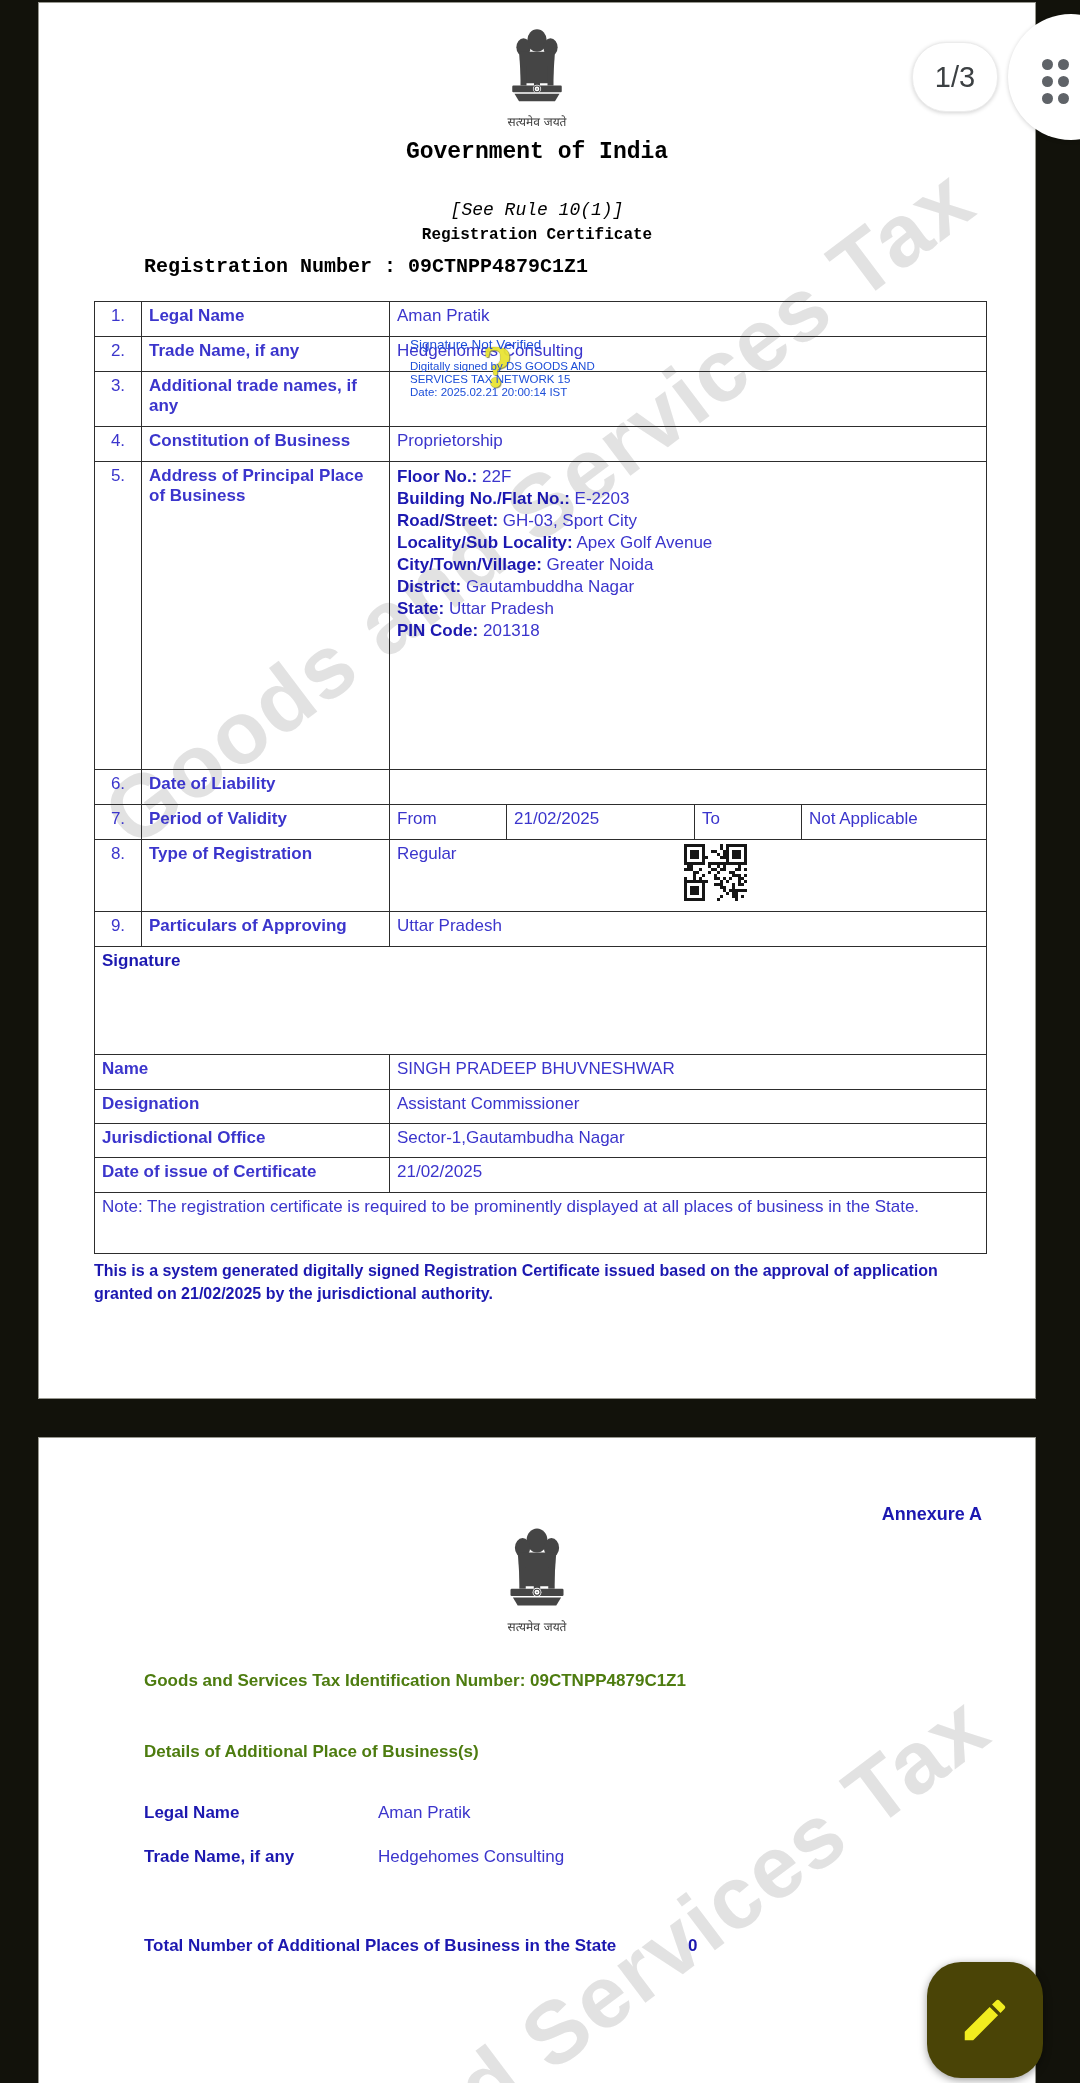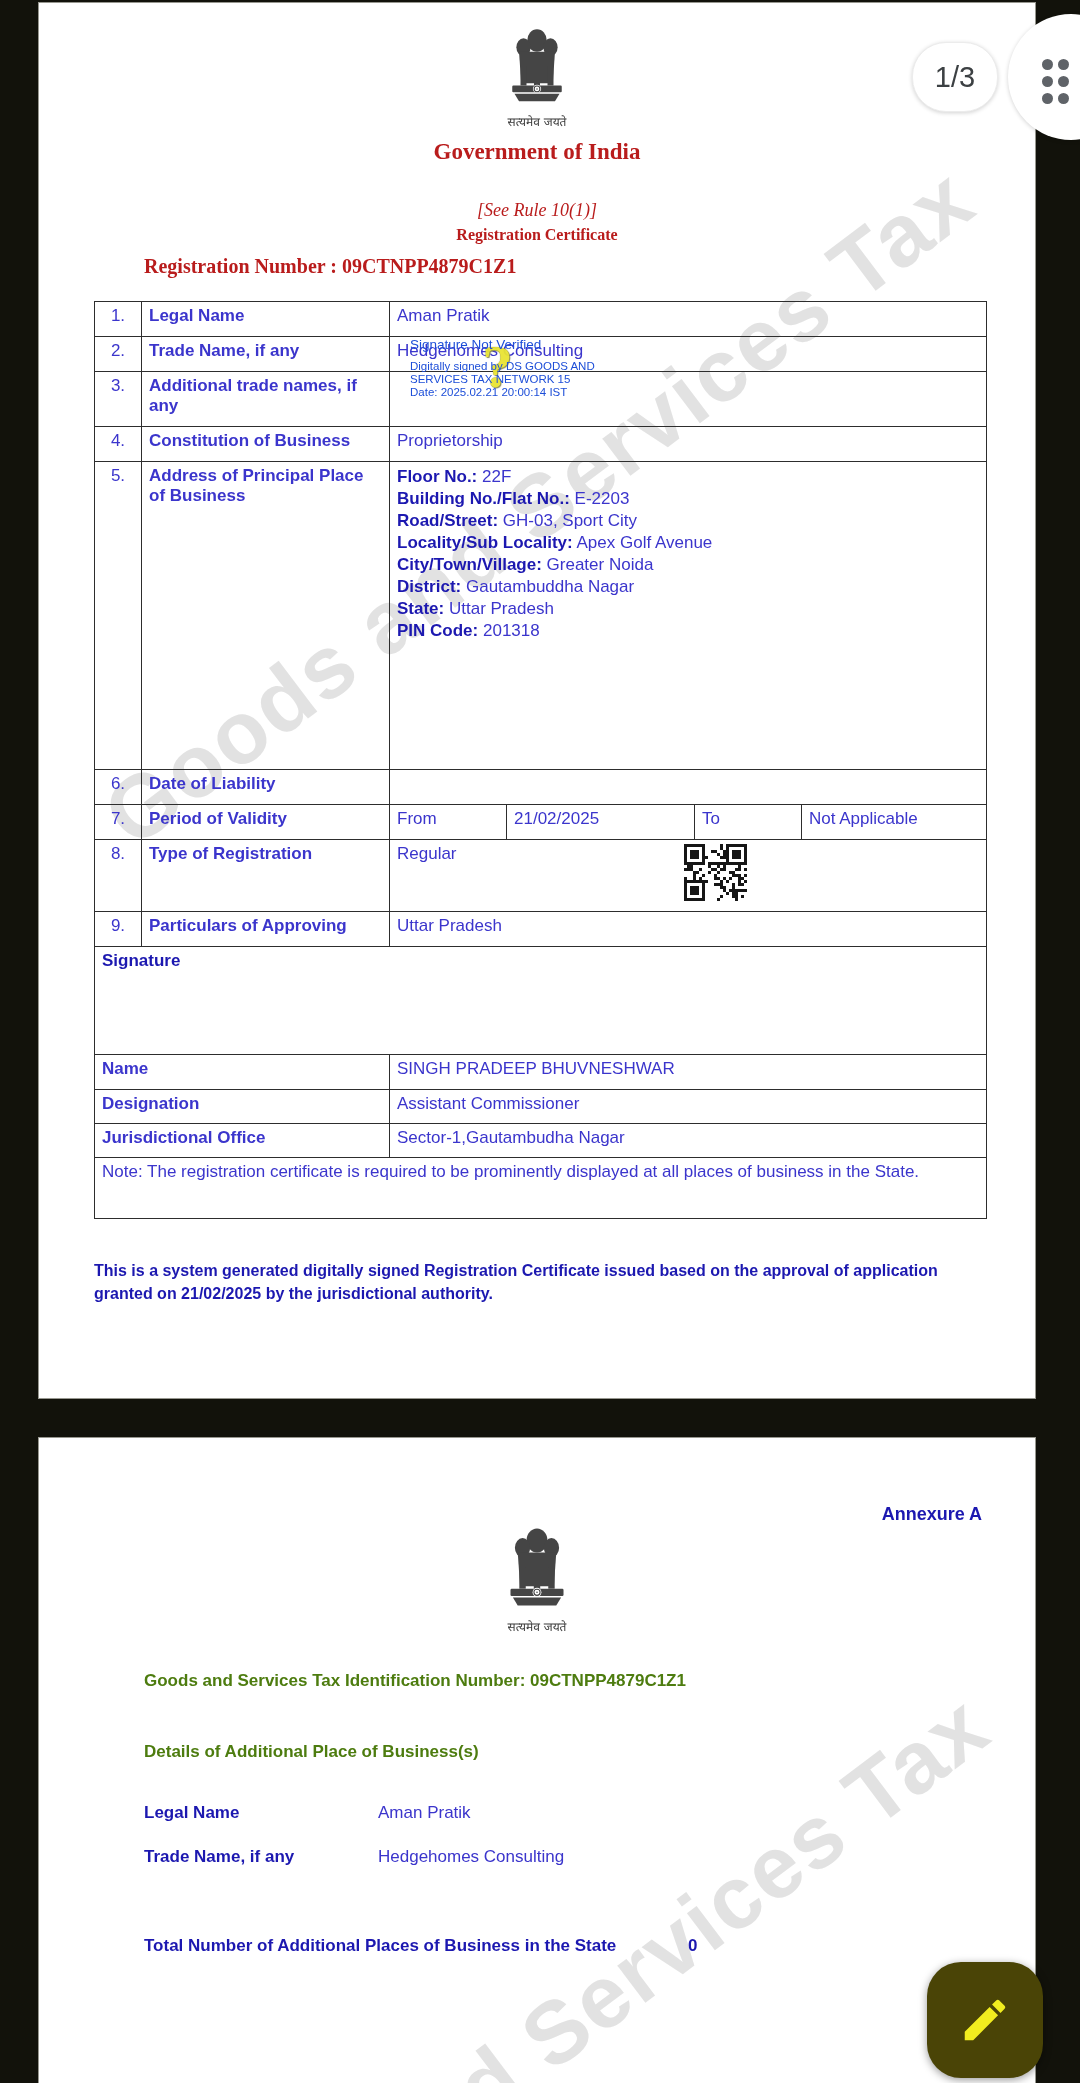--- a/index.html
+++ b/index.html
@@ -17,21 +17,21 @@
 ic    color:#c6c6c6;opacity:.5;transform:rotate(-37deg);z-index:0;pointer-events:none;
     color:#c6c6c6;letter-spacing:2px}
   #wm1{left:-25px;top:468px;width:1010px;text-align:center}
   #wm2{left:-10px;top:560px;width:1010px;text-align:center}
 
   
   .emblem-wrap{position:absolute;top:24px;left:0;width:100%;display:flex;
     flex-direction:column;align-items:center;z-index:2}
   .emblem-wrap svg{width:76px;height:84px}
   .motto{font-family:"DejaVu Sans",sans-serif;font-size:12px;color:#3a3a3a;margin-top:2px}
-  .serif{font-family:Liberation Serif, serif;color:#b91c1c;font-weight:bold}
+  .serif{font-family:Liberation Mono, monospace;color:#000000;font-weight:bold}
   .hline{position:absolute;left:0;width:100%;text-align:center;z-index:2}
   .l-gov{top:136px;font-size:23px}
   .l-form{top:167px;font-size:22px}
   .l-rule{top:197px;font-size:18px;font-weight:normal;font-style:italic}
   .l-title{top:223px;font-size:16px}
   .l-regno{position:absolute;left:105px;top:252px;font-size:20px;z-index:2}
 
   
   .table-wrap{position:absolute;left:55px;top:298px;width:892px;z-index:2}
   table.cert{border-collapse:collapse;width:892px;table-layout:fixed}
@@ -202,20 +202,24 @@
         <td colspan="2" class="lbl">Name</td>
         <td colspan="4">SINGH PRADEEP BHUVNESHWAR</td>
       </tr>
       <tr style="height:34px">
         <td colspan="2" class="lbl">Designation</td>
         <td colspan="4">Assistant Commissioner</td>
       </tr>
       <tr style="height:34px">
         <td colspan="2" class="lbl">Jurisdictional Office</td>
         <td colspan="4">Sector-1,Gautambudha Nagar</td>
+      </tr>
+      <tr style="height:35px">
+        <td colspan="2" class="lbl">Date of issue of Certificate</td>
+        <td colspan="4">21/02/2025</td>
       </tr>
       <tr style="height:61px">
         <td colspan="6" class="note-cell">Note: The registration certificate is required to be prominently displayed at all places of business in the State.</td>
       </tr>
     </tbody>
       </table>
 
     <div class="qr">
         <i style="left:0px;top:0px"></i>
         <i style="left:3px;top:0px"></i>

